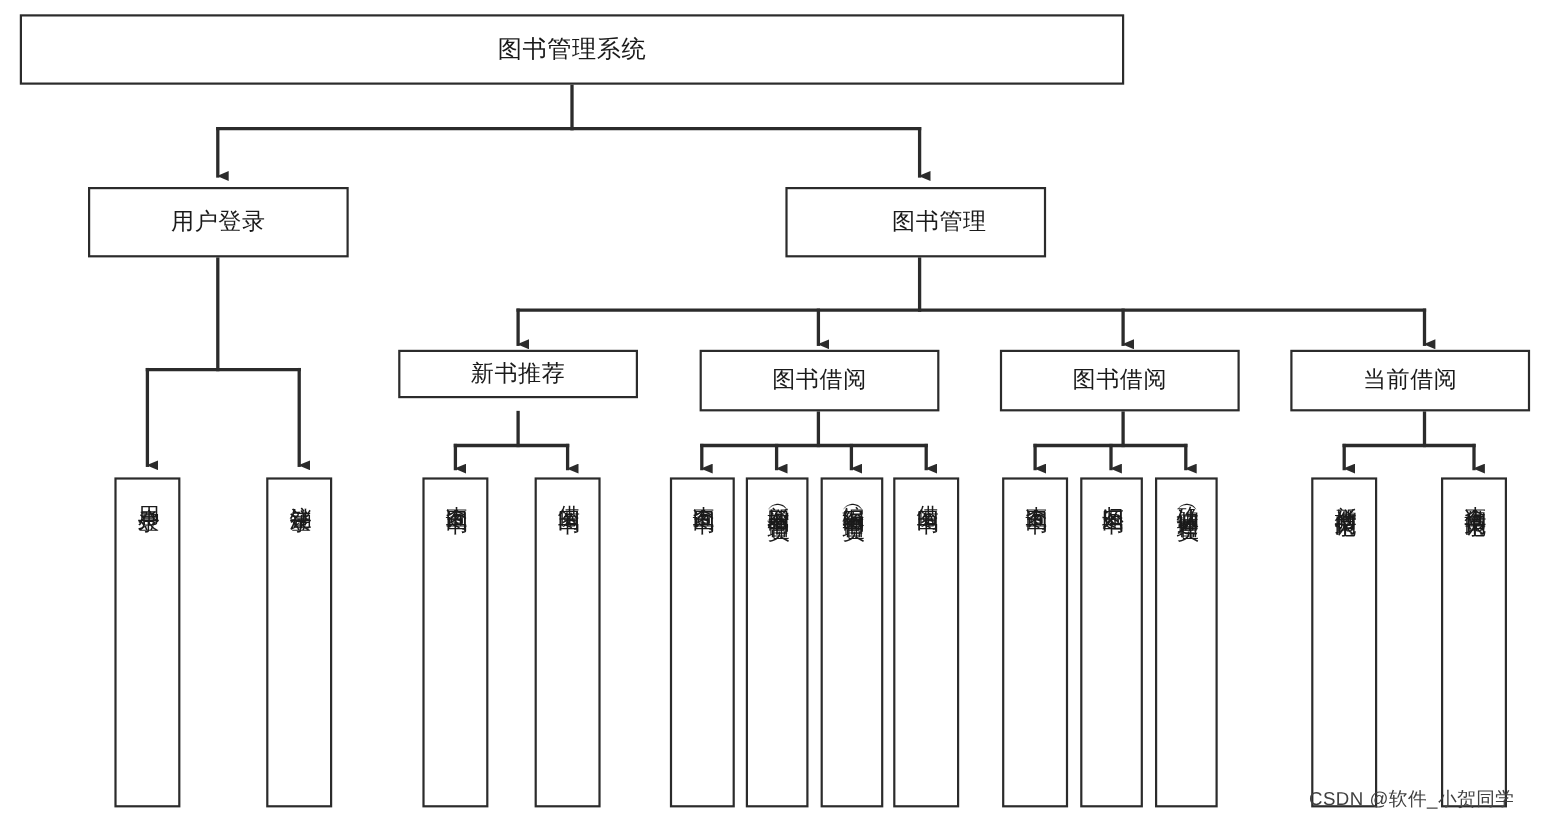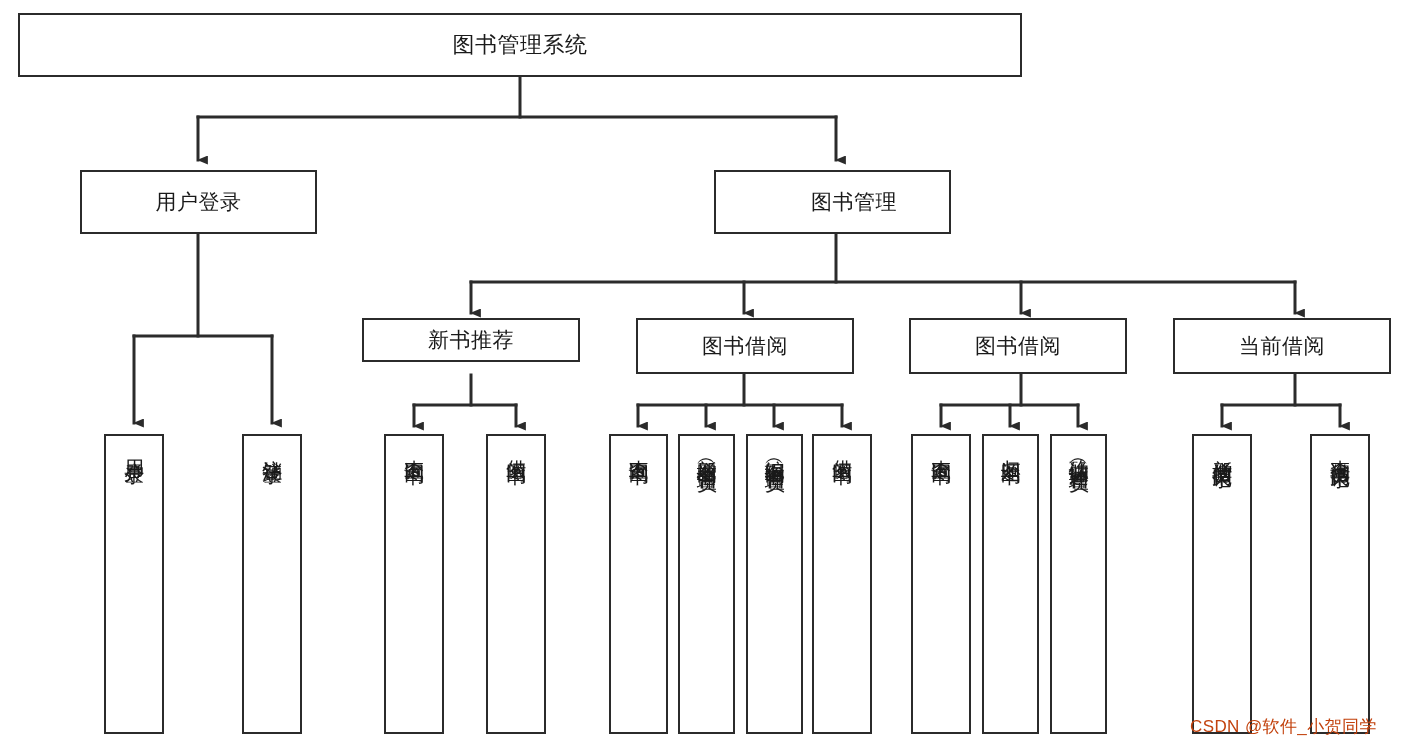--- a/index.html
+++ b/index.html
@@ -53,21 +53,21 @@
     text-orientation: upright;
     font-size: 20px;
     line-height: 1.28;
     letter-spacing: 2px;
     white-space: nowrap;
     color: #1a1a1a;
   }
   .watermark {
     position: absolute;
     font-size: 17px;
-    color: #c2410c;
+    color: #404040;
     white-space: nowrap;
     letter-spacing: 0.4px;
   }
 </style>
 </head>
 <body>
 
 <div id="canvas">
 
   <svg id="wires" viewBox="0 0 1405 747" width="1405" height="747" xmlns="http://www.w3.org/2000/svg">

